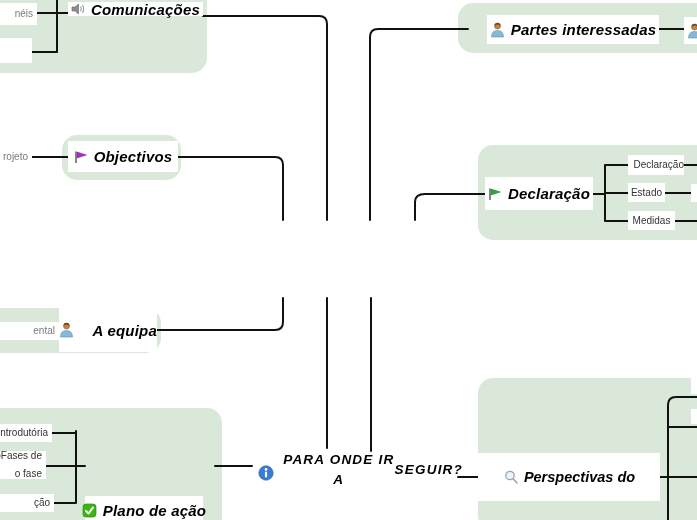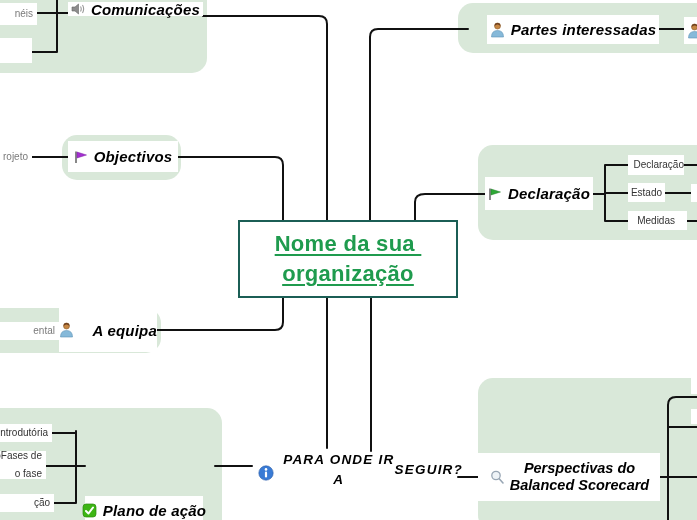--- a/index.html
+++ b/index.html
@@ -52,24 +52,20 @@
     <path d="M 76 431 V 503 M 48 433 H 76 M 42 466 H 85 M 50 503 H 76"></path>
     <path d="M 215 466 H 252"></path>
     <path d="M 458 477 H 478"></path>
     <path d="M 593 194 H 605 M 605 165 V 221 M 605 165 H 628 M 605 193 H 628 M 605 221 H 628"></path>
     <path d="M 684 165 H 697"></path>
     <path d="M 665 193 H 691"></path>
     <path d="M 675 221 H 697"></path>
     <path d="M 660 477 H 697 M 668 530 V 405 Q 668 397 676 397 H 697 M 668 427 H 697"></path>
   </svg>
 
-  <div class="node central" style="left:238px;top:220px;width:216px;height:74px;">
-    <span class="c-line">Nome da sua </span>
-    <span class="c-line">organização</span>
-  </div>
 
   <div class="node" style="left:68px;top:2px;width:135px;height:14px;">
     <span class="icon">
       <svg width="14" height="14" viewBox="0 0 14 14">
           <path d="M1 5 H4 L7.5 2 V12 L4 9 H1 Z" fill="#8d8d8d" stroke="#666" stroke-width=".6"></path>
           <path d="M9.5 4.5 Q11 7 9.5 9.5 M11.5 3 Q13.8 7 11.5 11" stroke="#9a9a9a" stroke-width="1.1" fill="none"></path>
         </svg>
     </span>
     <span class="main-label">Comunicações</span>
   </div>
@@ -167,33 +163,32 @@
         </svg>
     </span>
     <span class="main-label">Declaração</span>
   </div>
   <div class="node small-node" style="left:628px;top:155px;width:56px;height:20px;padding-right:0;">
       <span>Declaração</span>
     </div>
   <div class="node small-node" style="left:628px;top:183px;width:37px;height:19px;justify-content:center;padding-right:0;">
       <span>Estado</span>
     </div>
-  <div class="node small-node" style="left:628px;top:211px;width:47px;height:19px;padding-right:12px;">
+  <div class="node small-node" style="left:628px;top:211px;width:47px;height:19px;justify-content:center;padding-right:0;">
       <span>Medidas</span>
     </div>
   <div class="node" style="left:691px;top:184px;width:10px;height:18px;"></div>
 
   <div class="node" style="left:478px;top:453px;width:182px;height:48px;gap:4px;">
     <span class="icon">
       <svg width="17" height="17" viewBox="0 0 17 17">
           <circle cx="7" cy="6.5" r="4.2" fill="#eef3f7" stroke="#98a6b4" stroke-width="1.3"></circle>
           <path d="M10.2 9.8 L14 14" stroke="#98a6b4" stroke-width="1.6" stroke-linecap="round"></path>
         </svg>
     </span>
     <span class="two-line">
       <span>Perspectivas do</span>
-      <span>Balanced Scorecard</span>
     </span>
   </div>
   <div class="node" style="left:691px;top:377px;width:10px;height:17px;"></div>
   <div class="node" style="left:691px;top:409px;width:10px;height:15px;"></div>
 
 </div>
 
 </body></html>

